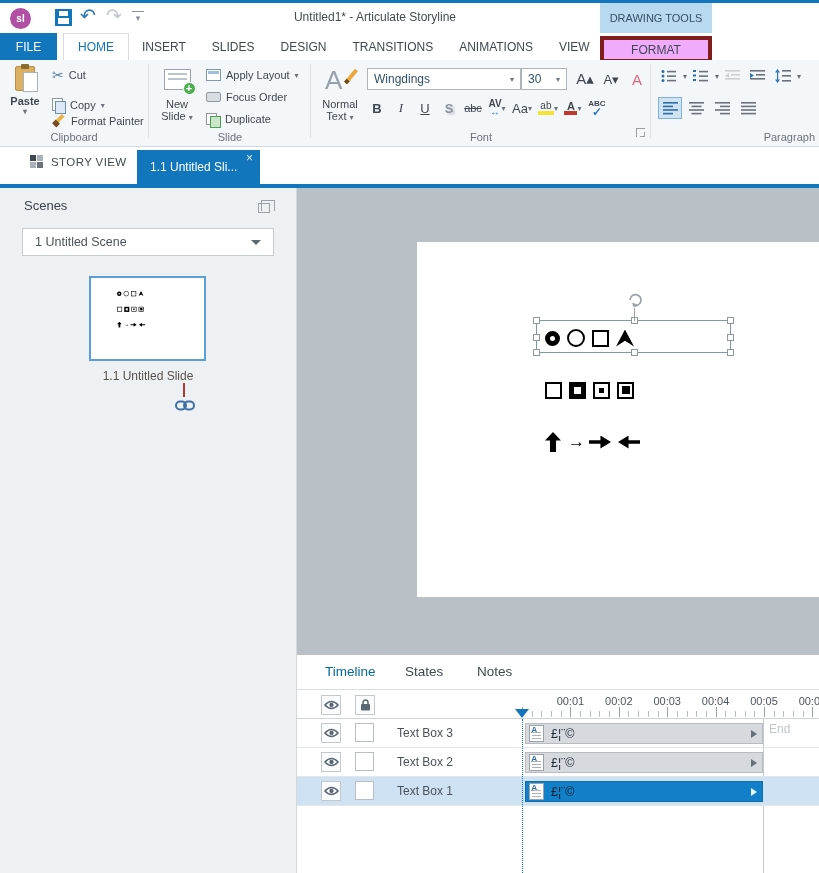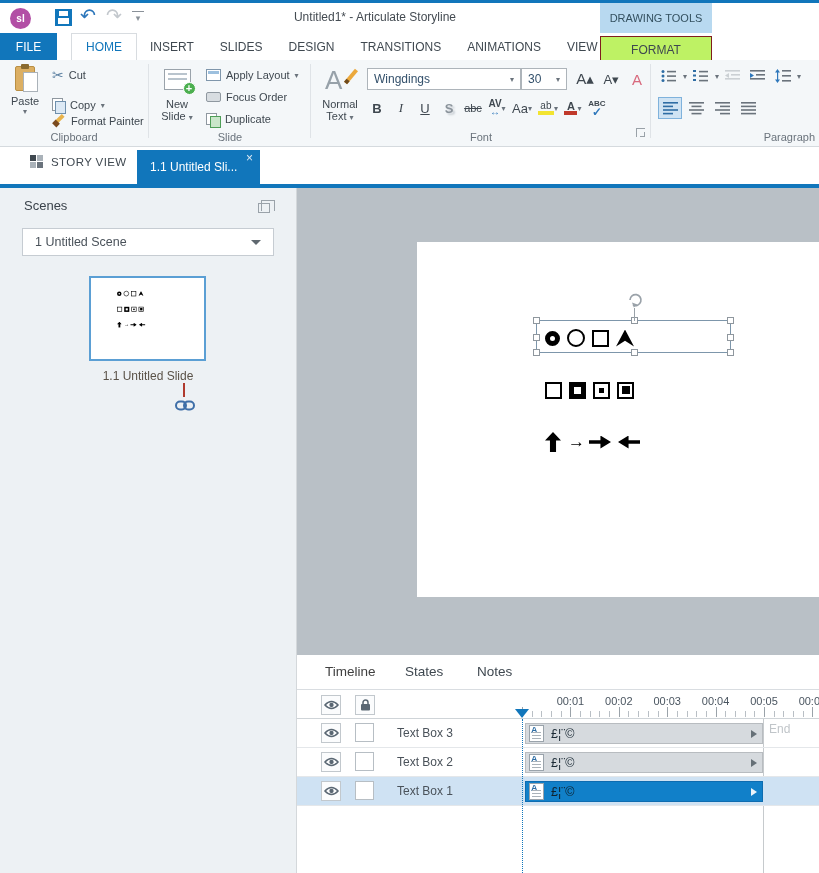--- a/index.html
+++ b/index.html
@@ -19,22 +19,22 @@
   #redo-btn{left:106px;top:1px;font-size:19px;color:#c3c8cd;}
   #qa-caret{left:132px;top:8px;width:12px;font-size:9px;color:#8a9199;text-align:center;border-top:1px solid #8a9199;padding-top:1px;}
   #win-title{left:240px;top:7px;width:270px;text-align:center;font-size:12px;color:#444b52;}
   #context-header{left:600px;top:0;width:112px;height:30px;background:#b8d9f0;color:#33505f;
         font-size:11px;display:flex;align-items:center;justify-content:center;}
 
   
   #menubar{left:0;top:33px;width:819px;height:27px;background:#fff;display:flex;}
   .mtab{height:27px;display:flex;align-items:center;padding:0 13px;font-size:12px;color:#3f4850;cursor:default;}
   .mtab.file{background:#1176bb;color:#fff;width:57px;justify-content:center;padding:0;}
-  .mtab.active{background:#fff;color:#1176bb;border:1px solid #d8dce0;border-bottom:none;margin-left:14px;padding:0 14px;}
-  #format-tab{left:600px;top:36px;width:112px;height:27px;background:#bef264;border:1px solid #7f1d1d;
+  .mtab.active{background:#fff;color:#1176bb;border:1px solid #d8dce0;border-bottom:none;margin-left:6px;padding:0 14px;}
+  #format-tab{left:600px;top:36px;width:112px;height:27px;background:#f0abfc;border:4px solid #7f1d1d;
         font-size:12px;color:#3f4850;display:flex;align-items:center;justify-content:center;}
 
   
   #ribbon{left:0;top:60px;width:819px;height:87px;background:#f4f7f9;border-bottom:1px solid #d5dade;}
   .vsep{position:absolute;top:4px;height:74px;width:1px;background:#dfe3e7;}
   .grouplabel{position:absolute;top:71px;font-size:11px;color:#6a737c;text-align:center;}
   .bigbtn{position:absolute;top:3px;height:66px;display:flex;flex-direction:column;align-items:center;font-size:11px;color:#3f4850;}
   .smallrow{position:absolute;height:18px;display:flex;align-items:center;gap:5px;font-size:11px;color:#3f4850;white-space:nowrap;}
   .caret{font-size:8px;color:#6a737c;}
   .disabled{opacity:.45;}
@@ -136,21 +136,21 @@
 
   #selbox{position:absolute;left:119px;top:78px;width:195px;height:33px;border:1px solid #7d96ab;}
   .handle{position:absolute;width:7px;height:7px;background:#fff;border:1px solid #8f979e;}
   #rot-stem{position:absolute;left:97px;top:-13px;width:1px;height:13px;background:#9aa2a9;}
   #rot-icon{position:absolute;left:88px;top:-31px;}
 
   
   #timeline{left:297px;top:655px;width:522px;height:218px;background:#fff;}
   #tl-tabs{position:absolute;left:0;top:0;width:100%;height:35px;border-bottom:1px solid #d9dde1;}
   .tltab{position:absolute;top:9px;font-size:13.5px;color:#3f4850;}
-  .tltab.active{color:#404040;}
+  .tltab.active{color:#0369a1;}
   #tl-header{position:absolute;left:0;top:36px;width:100%;height:28px;border-bottom:1px solid #cfd4d8;}
   .tl-btn{position:absolute;width:20px;height:20px;border:1px solid #c2c8cd;background:#fbfcfd;display:flex;align-items:center;justify-content:center;}
   .ruler-num{position:absolute;top:4px;font-size:11px;color:#4a5560;transform:translateX(-50%);}
   #minor-ticks{position:absolute;left:225px;right:0;bottom:1px;height:6px;
       background:repeating-linear-gradient(90deg,#b9bfc5 0 1px,transparent 1px 9.68px);}
   #major-ticks{position:absolute;left:225px;right:0;bottom:1px;height:10px;
       background:repeating-linear-gradient(90deg,#9aa2a9 0 1px,transparent 1px 48.4px);}
   #playhead{position:absolute;left:218px;bottom:0;width:0;height:0;
       border-left:7px solid transparent;border-right:7px solid transparent;border-top:9px solid #1176bb;}
   #endline{position:absolute;left:466px;top:64px;bottom:0;width:1px;background:#c6cacd;}
@@ -197,21 +197,21 @@
     <div class="mtab">DESIGN</div>
     <div class="mtab">TRANSITIONS</div>
     <div class="mtab">ANIMATIONS</div>
     <div class="mtab">VIEW</div>
     <div class="mtab">HELP</div>
   </div>
 <div id="format-tab" class="abs">FORMAT</div>
 
 <div id="ribbon" class="abs">
 
-  <div class="bigbtn" style="left:4px;width:42px;">
+  <div class="bigbtn" style="left:4px;width:42px;font-weight:bold;">
     <span class="icon-clipboard"></span>
     <span style="margin-top:4px;">Paste</span>
     <span class="caret">▾</span>
   </div>
   <div class="smallrow" style="left:52px;top:6px;">
     <span class="icon-scissors">✂</span>
     <span>Cut</span>
   </div>
   <div class="smallrow" style="left:52px;top:28px;margin-top:8px;">
     <span class="icon-pages"></span>

